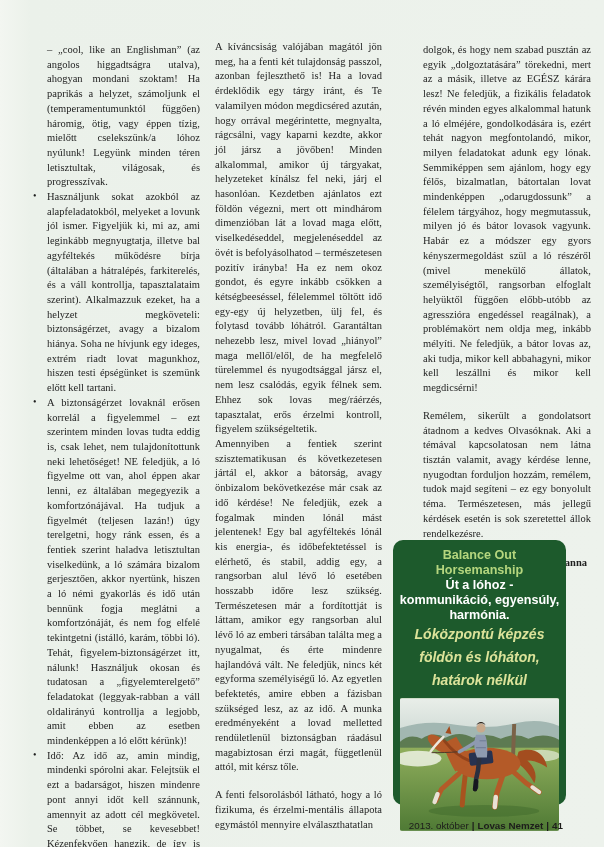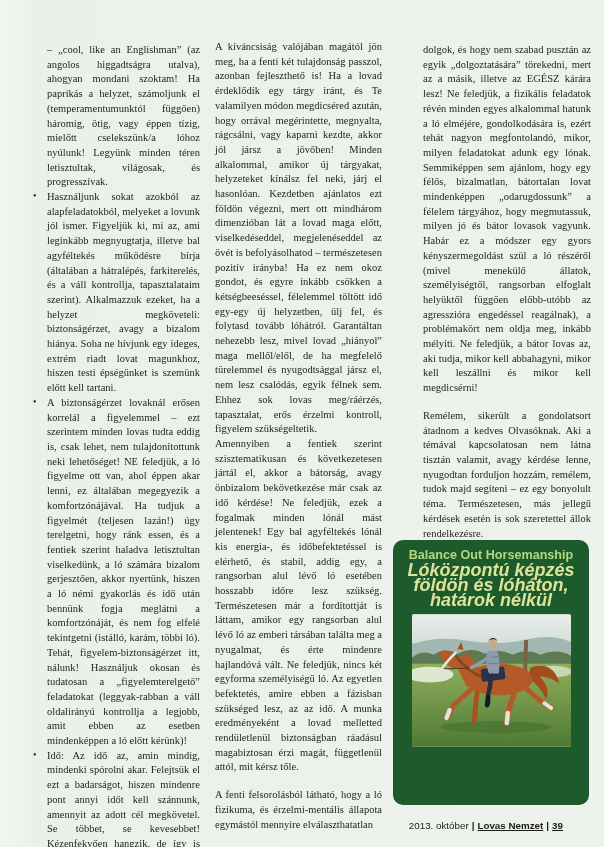--- a/index.html
+++ b/index.html
@@ -28,43 +28,43 @@
     font-size:12.8px;line-height:16px;
     color:#1e6b38;margin:0 0 3px 0;
     font-weight:bold;text-align:left;
   }
   h3.sec.later{margin-top:12px;}
   .spaced{margin-top:13px;}
   .signature{
     margin-top:15px;font-weight:bold;text-align:right;padding-right:4px;
   }
   .ad{
-    position:absolute;left:393px;top:540px;width:196px;height:265px;
+    position:absolute;left:393px;top:540px;width:173px;height:265px;
     box-sizing:border-box;
     background:#1d5a2c;border-radius:10px;
     padding:8px 6px 8px;
     text-align:center;
     font-family:"Liberation Sans", sans-serif;
     font-weight:bold;
   }
   .ad-title{font-size:12.6px;line-height:15px;color:#b5d67e;}
   .ad-subtitle{font-size:12.6px;line-height:15px;color:#ffffff;}
-  .ad-tagline{font-size:18px;line-height:15px;color:#dce39a;font-style:italic;}
+  .ad-tagline{font-size:14px;line-height:23px;color:#dce39a;font-style:italic;}
   .ad-photo{
     display:block;width:159px;height:133px;margin:6px auto 0;
     border-radius:2px;background:#9db98a;
   }
   .ad-email{font-size:12.4px;line-height:16px;color:#b5d67e;margin-top:6px;}
   .ad-website{font-size:13.6px;line-height:16px;color:#ffffff;}
   .footer{
     position:absolute;top:820px;right:41px;
     font-family:"Liberation Sans", sans-serif;
     font-size:9.8px;color:#1d1d1b;
   }
-  .footer .bold{font-weight:bold;text-decoration:underline;}
+  .footer .bold{font-weight:bold;}
   .footer .sep{margin:0 3px;font-weight:bold;}
 </style>
 </head>
 <body>
 
 <div class="page">
 
   <div class="col col1">
     <p class="para">– „cool, like an Englishman” (az angolos higgadtságra utalva), ahogyan mondani szoktam! Ha paprikás a helyzet, számoljunk el (temperamentumunktól függően) háromig, ötig, vagy éppen tízig, mielőtt cselekszünk/a lóhoz nyúlunk! Legyünk minden téren letisztultak, világosak, és progresszívak.</p>
     <div class="bullet">
@@ -88,20 +88,21 @@
   </div>
 
   <div class="col col3">
     <p class="para">dolgok, és hogy nem szabad pusztán az egyik „dolgoztatására” törekedni, mert az a másik, illetve az EGÉSZ kárára lesz! Ne feledjük, a fizikális feladatok révén minden egyes alkalommal hatunk a ló elméjére, gondolkodására is, ezért tehát nagyon megfontolandó, mikor, milyen feladatokat adunk egy lónak. Semmiképpen sem ajánlom, hogy egy félős, bizalmatlan, bátortalan lovat mindenképpen „odarugdossunk” a félelem tárgyához, hogy megmutassuk, milyen jó és bátor lovasok vagyunk. Habár ez a módszer egy gyors kényszermegoldást szül a ló részéről (mivel menekülő állatok, személyiségtől, rangsorban elfoglalt helyüktől függően előbb-utóbb az agresszióra engedéssel reagálnak), a problémakört nem oldja meg, inkább mélyíti. Ne feledjük, a bátor lovas az, aki tudja, mikor kell abbahagyni, mikor kell leszállni és mikor kell megdicsérni!</p>
     <p class="para spaced">Remélem, sikerült a gondolatsort átadnom a kedves Olvasóknak. Aki a témával kapcsolatosan nem látna tisztán valamit, avagy kérdése lenne, nyugodtan forduljon hozzám, remélem, tudok majd segíteni – ez egy bonyolult téma. Természetesen, más jellegű kérdések esetén is sok szeretettel állok rendelkezésre.</p>
     <p class="para signature">Dr. Rácz Zsuzsanna</p>
   </div>
 
   <div class="ad">
     <div class="ad-title">Balance Out Horsemanship</div>
+    <div class="ad-subtitle">Út a lóhoz - kommunikáció, egyensúly, harmónia.</div>
     <div class="ad-tagline">Lóközpontú képzés földön és lóháton, határok nélkül</div>
 
     <svg class="ad-photo" viewBox="0 0 161 134" role="img" aria-label="Rider on a cantering chestnut horse in a green meadow">
       <defs>
         <linearGradient id="sky" x1="0" y1="0" x2="0" y2="1">
           <stop offset="0" stop-color="#e9eee9"></stop>
             <stop offset="1" stop-color="#c3d2cc"></stop>
         </linearGradient>
         <linearGradient id="field" x1="0" y1="0" x2="0" y2="1">
           <stop offset="0" stop-color="#90ae5c"></stop>
@@ -143,16 +144,16 @@
         <path d="M78,43 L87,43 M77,50 L87,50" stroke="#6d7a94" stroke-width="1"></path>
         <path d="M79,43 C72,47 66,51 60,54" stroke="#8e9ab0" stroke-width="3.4" fill="none" stroke-linecap="round"></path>
         <circle cx="82" cy="30" r="4.6" fill="#c8a98c"></circle>
         <path d="M77,29 C77,24 87,24 87,29 C87,26 84,24 82,24 C80,24 77,26 77,29 Z" fill="#2f261f"></path>
       </g>
     </svg>
 
   </div>
 
   <div class="footer">
-    <span>2013. október</span><span class="sep">|</span><span class="bold">Lovas Nemzet</span><span class="sep">|</span><span class="bold">39</span>
+    <span>2013. október</span><span class="sep">|</span><span class="bold">Lovas Nemzet</span><span class="sep">|</span><span class="bold">41</span>
   </div>
 
 </div>
 
 </body></html>

